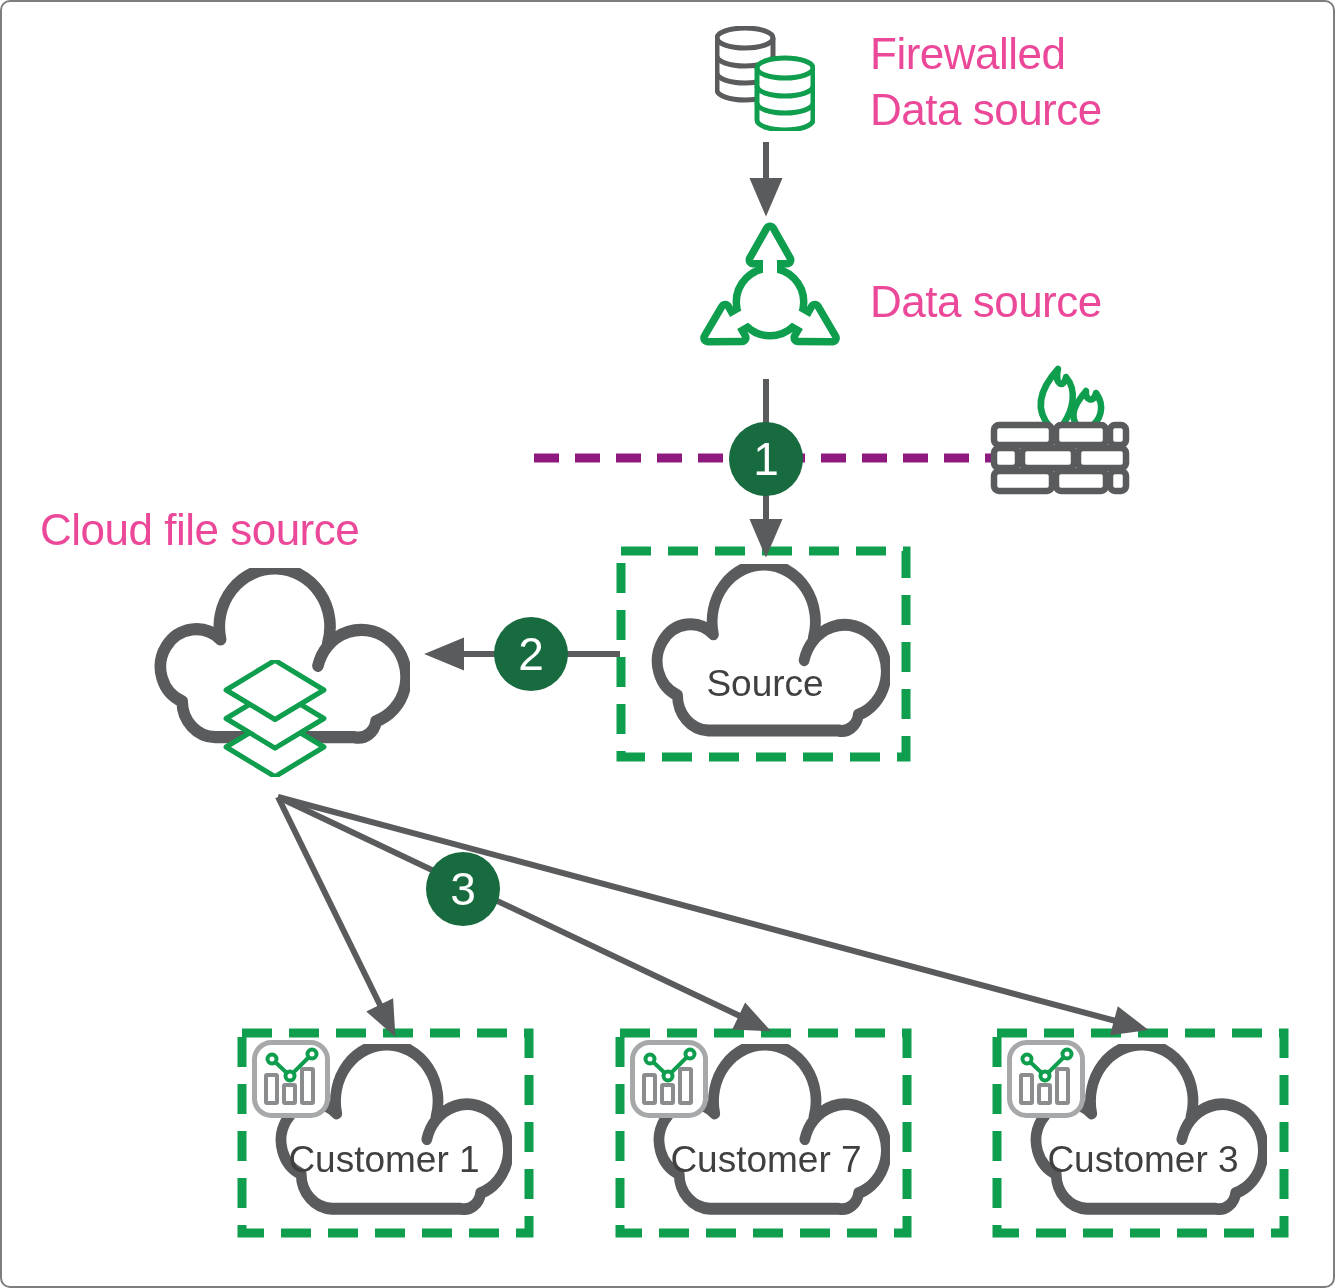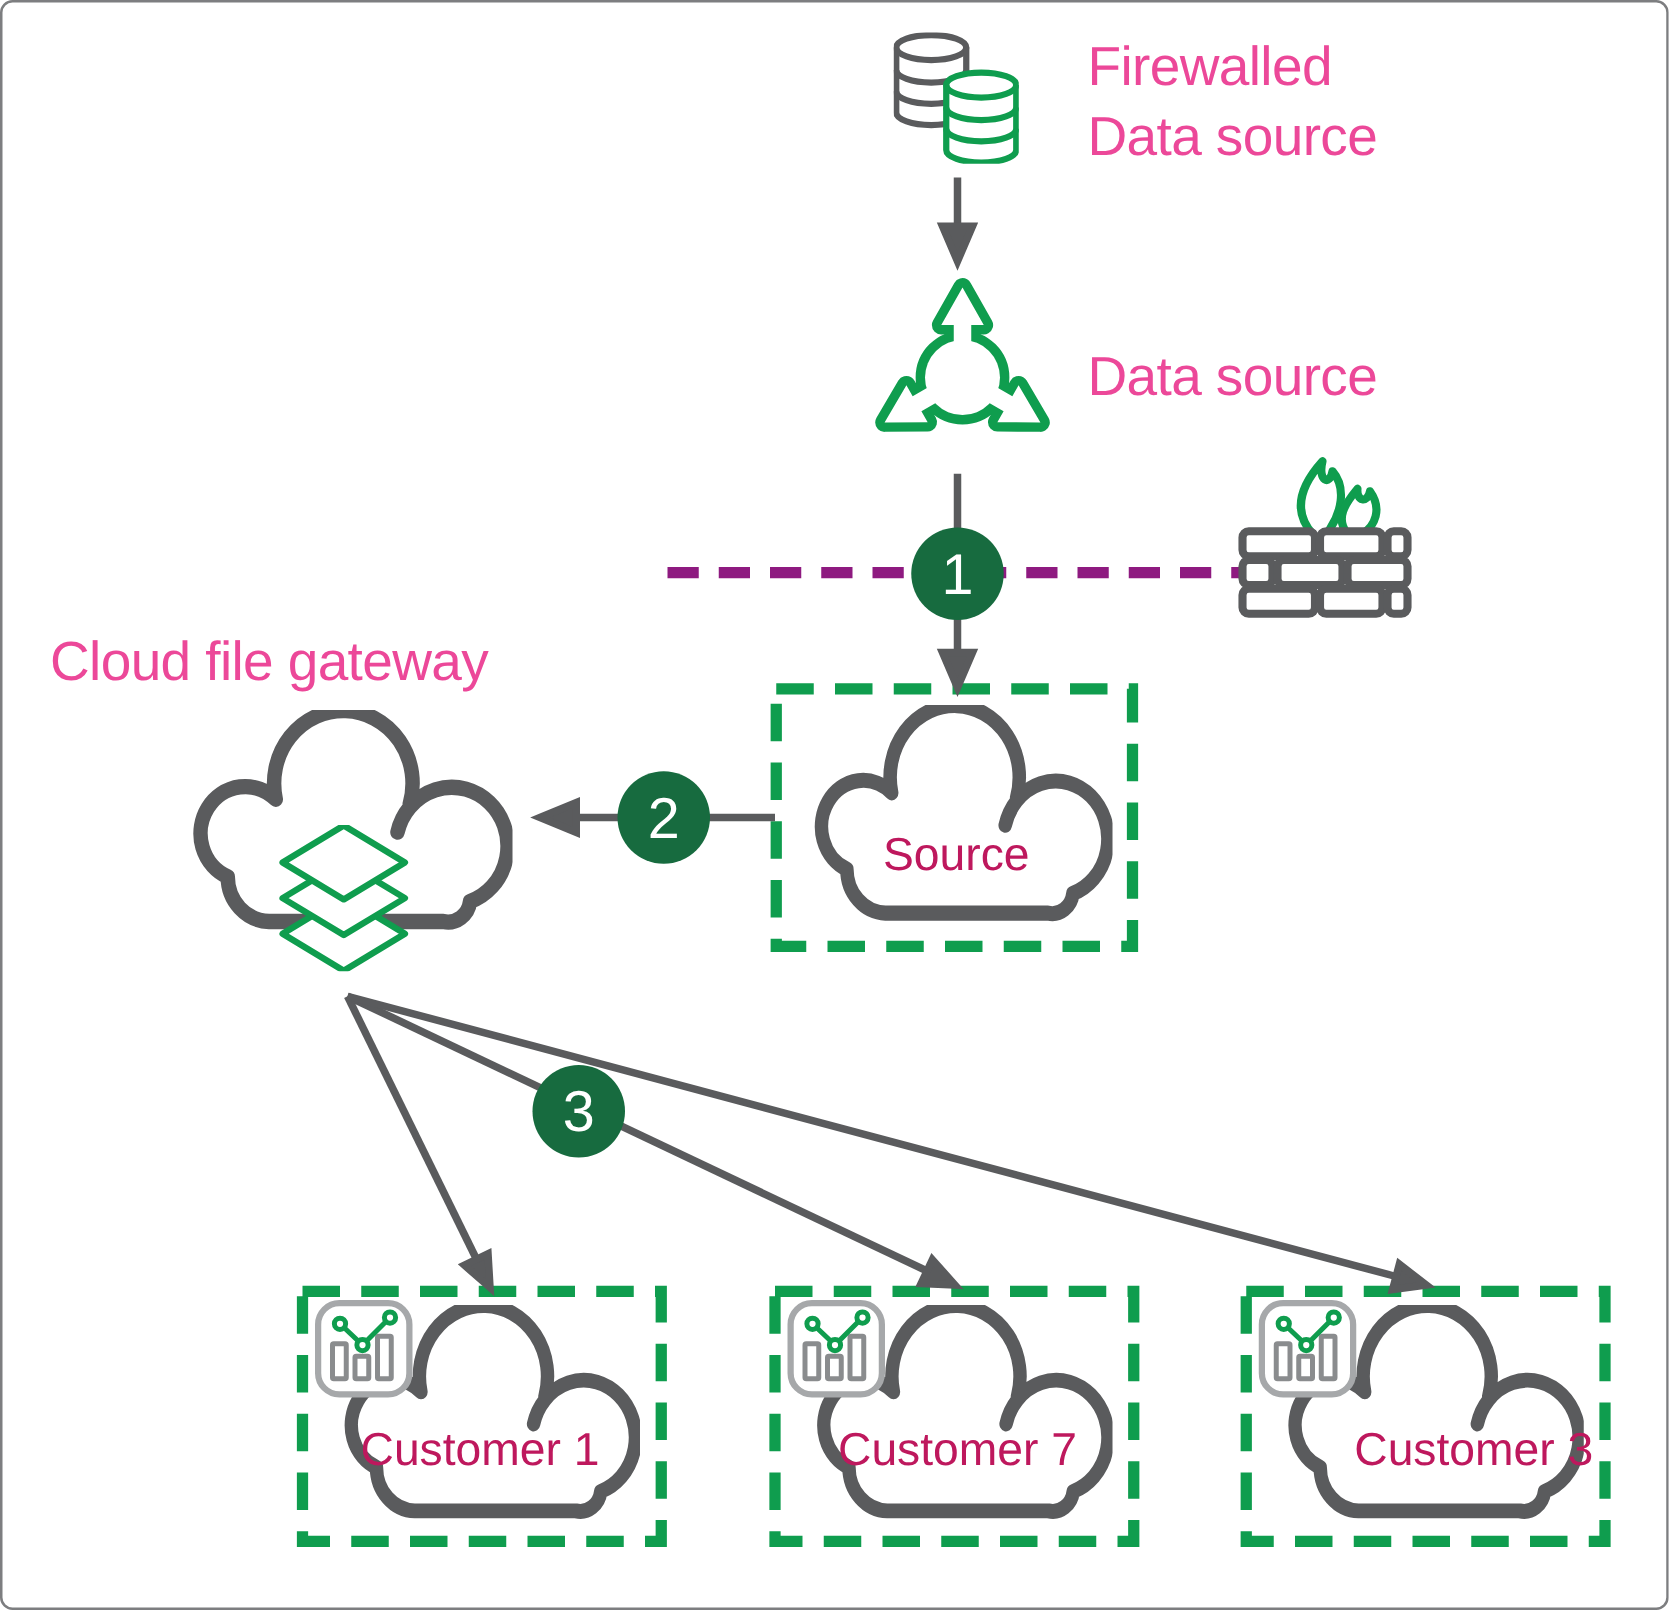--- a/index.html
+++ b/index.html
@@ -1,20 +1,20 @@
 <!DOCTYPE html>
 <html><head>
 <meta charset="utf-8">
 <style>
   html,body{margin:0;padding:0;background:#ffffff;font-family:"Liberation Sans",sans-serif;}
   .canvas{position:relative;width:1335px;height:1288px;background:#ffffff;border:2px solid #7d7e80;border-radius:10px;box-sizing:border-box;overflow:hidden;}
   .abs{position:absolute;}
   .bg-layer{position:absolute;left:0;top:0;width:1335px;height:1288px;}
   .big-label{font-size:44px;color:#ec4899;letter-spacing:-0.5px;line-height:56px;white-space:pre-line;}
-  .cloud-label{font-size:37px;color:#be185d;white-space:nowrap;transform:translate(-50%,-50%);}
+  .cloud-label{font-size:37px;color:#404040;white-space:nowrap;transform:translate(-50%,-50%);}
   .badge{width:74px;height:74px;border-radius:50%;background:#176b3f;color:#ffffff;
          font-size:46px;line-height:74px;text-align:center;}
   .icon-svg{display:block;width:100%;height:100%;}
 </style>
 </head>
 <body>
 
 <div class="canvas">
 
   <svg width="0" height="0" style="position:absolute">
@@ -121,21 +121,21 @@
         <rect x="4" y="93" width="24" height="20" rx="5"></rect>
         <rect x="32" y="93" width="52" height="20" rx="5"></rect>
         <rect x="88" y="93" width="48" height="20" rx="5"></rect>
         <rect x="4" y="116" width="58" height="20" rx="5"></rect>
         <rect x="66" y="116" width="50" height="20" rx="5"></rect>
         <rect x="120" y="116" width="16" height="20" rx="5"></rect>
       </g>
     </svg>
   </div>
 
-  <div class="abs big-label" style="left:38px;top:500px;">Cloud file gateway</div>
+  <div class="abs big-label" style="left:38px;top:500px;">Cloud file source</div>
 
   <div class="abs" style="left:140px;top:566px;width:268px;height:188px;">
     <svg class="icon-svg" viewBox="0 0 300 200" preserveAspectRatio="none">
         <use href="#cloud-shape"></use>
       </svg>
   </div>
   <div class="abs" style="left:220px;top:658px;width:106px;height:117px;">
     <svg class="icon-svg" viewBox="0 0 104 114">
       <g stroke="#0f9d4e" stroke-width="5" fill="#ffffff" stroke-linejoin="round">
         <path d="M 52 56 L 100 85 L 52 114 L 4 85 Z"></path>
@@ -164,21 +164,21 @@
         <use href="#cloud-shape"></use>
       </svg>
   </div>
   <div class="abs cloud-label" style="left:764px;top:1158px;">Customer 7</div>
 
   <div class="abs" style="left:1017px;top:1042px;width:248px;height:183px;">
     <svg class="icon-svg" viewBox="0 0 300 200" preserveAspectRatio="none">
         <use href="#cloud-shape"></use>
       </svg>
   </div>
-  <div class="abs cloud-label" style="left:1141px;top:1158px;margin-left:36px;">Customer 3</div>
+  <div class="abs cloud-label" style="left:1141px;top:1158px;">Customer 3</div>
 
   <div class="abs" style="left:249px;top:1037px;width:80px;height:80px;">
     <svg class="icon-svg" viewBox="0 0 80 80">
       <rect x="3.5" y="3.5" width="73" height="73" rx="17" fill="#ffffff" stroke="#a6a8aa" stroke-width="5"></rect>
       <g stroke="#8a8c8e" stroke-width="4" fill="none">
         <rect x="15" y="36" width="11" height="28" rx="1"></rect>
         <rect x="33" y="46" width="11" height="18" rx="1"></rect>
         <rect x="51" y="30" width="11" height="34" rx="1"></rect>
       </g>
       <polyline points="21,20 39,37 61,15" fill="none" stroke="#0f9d4e" stroke-width="4"></polyline>

